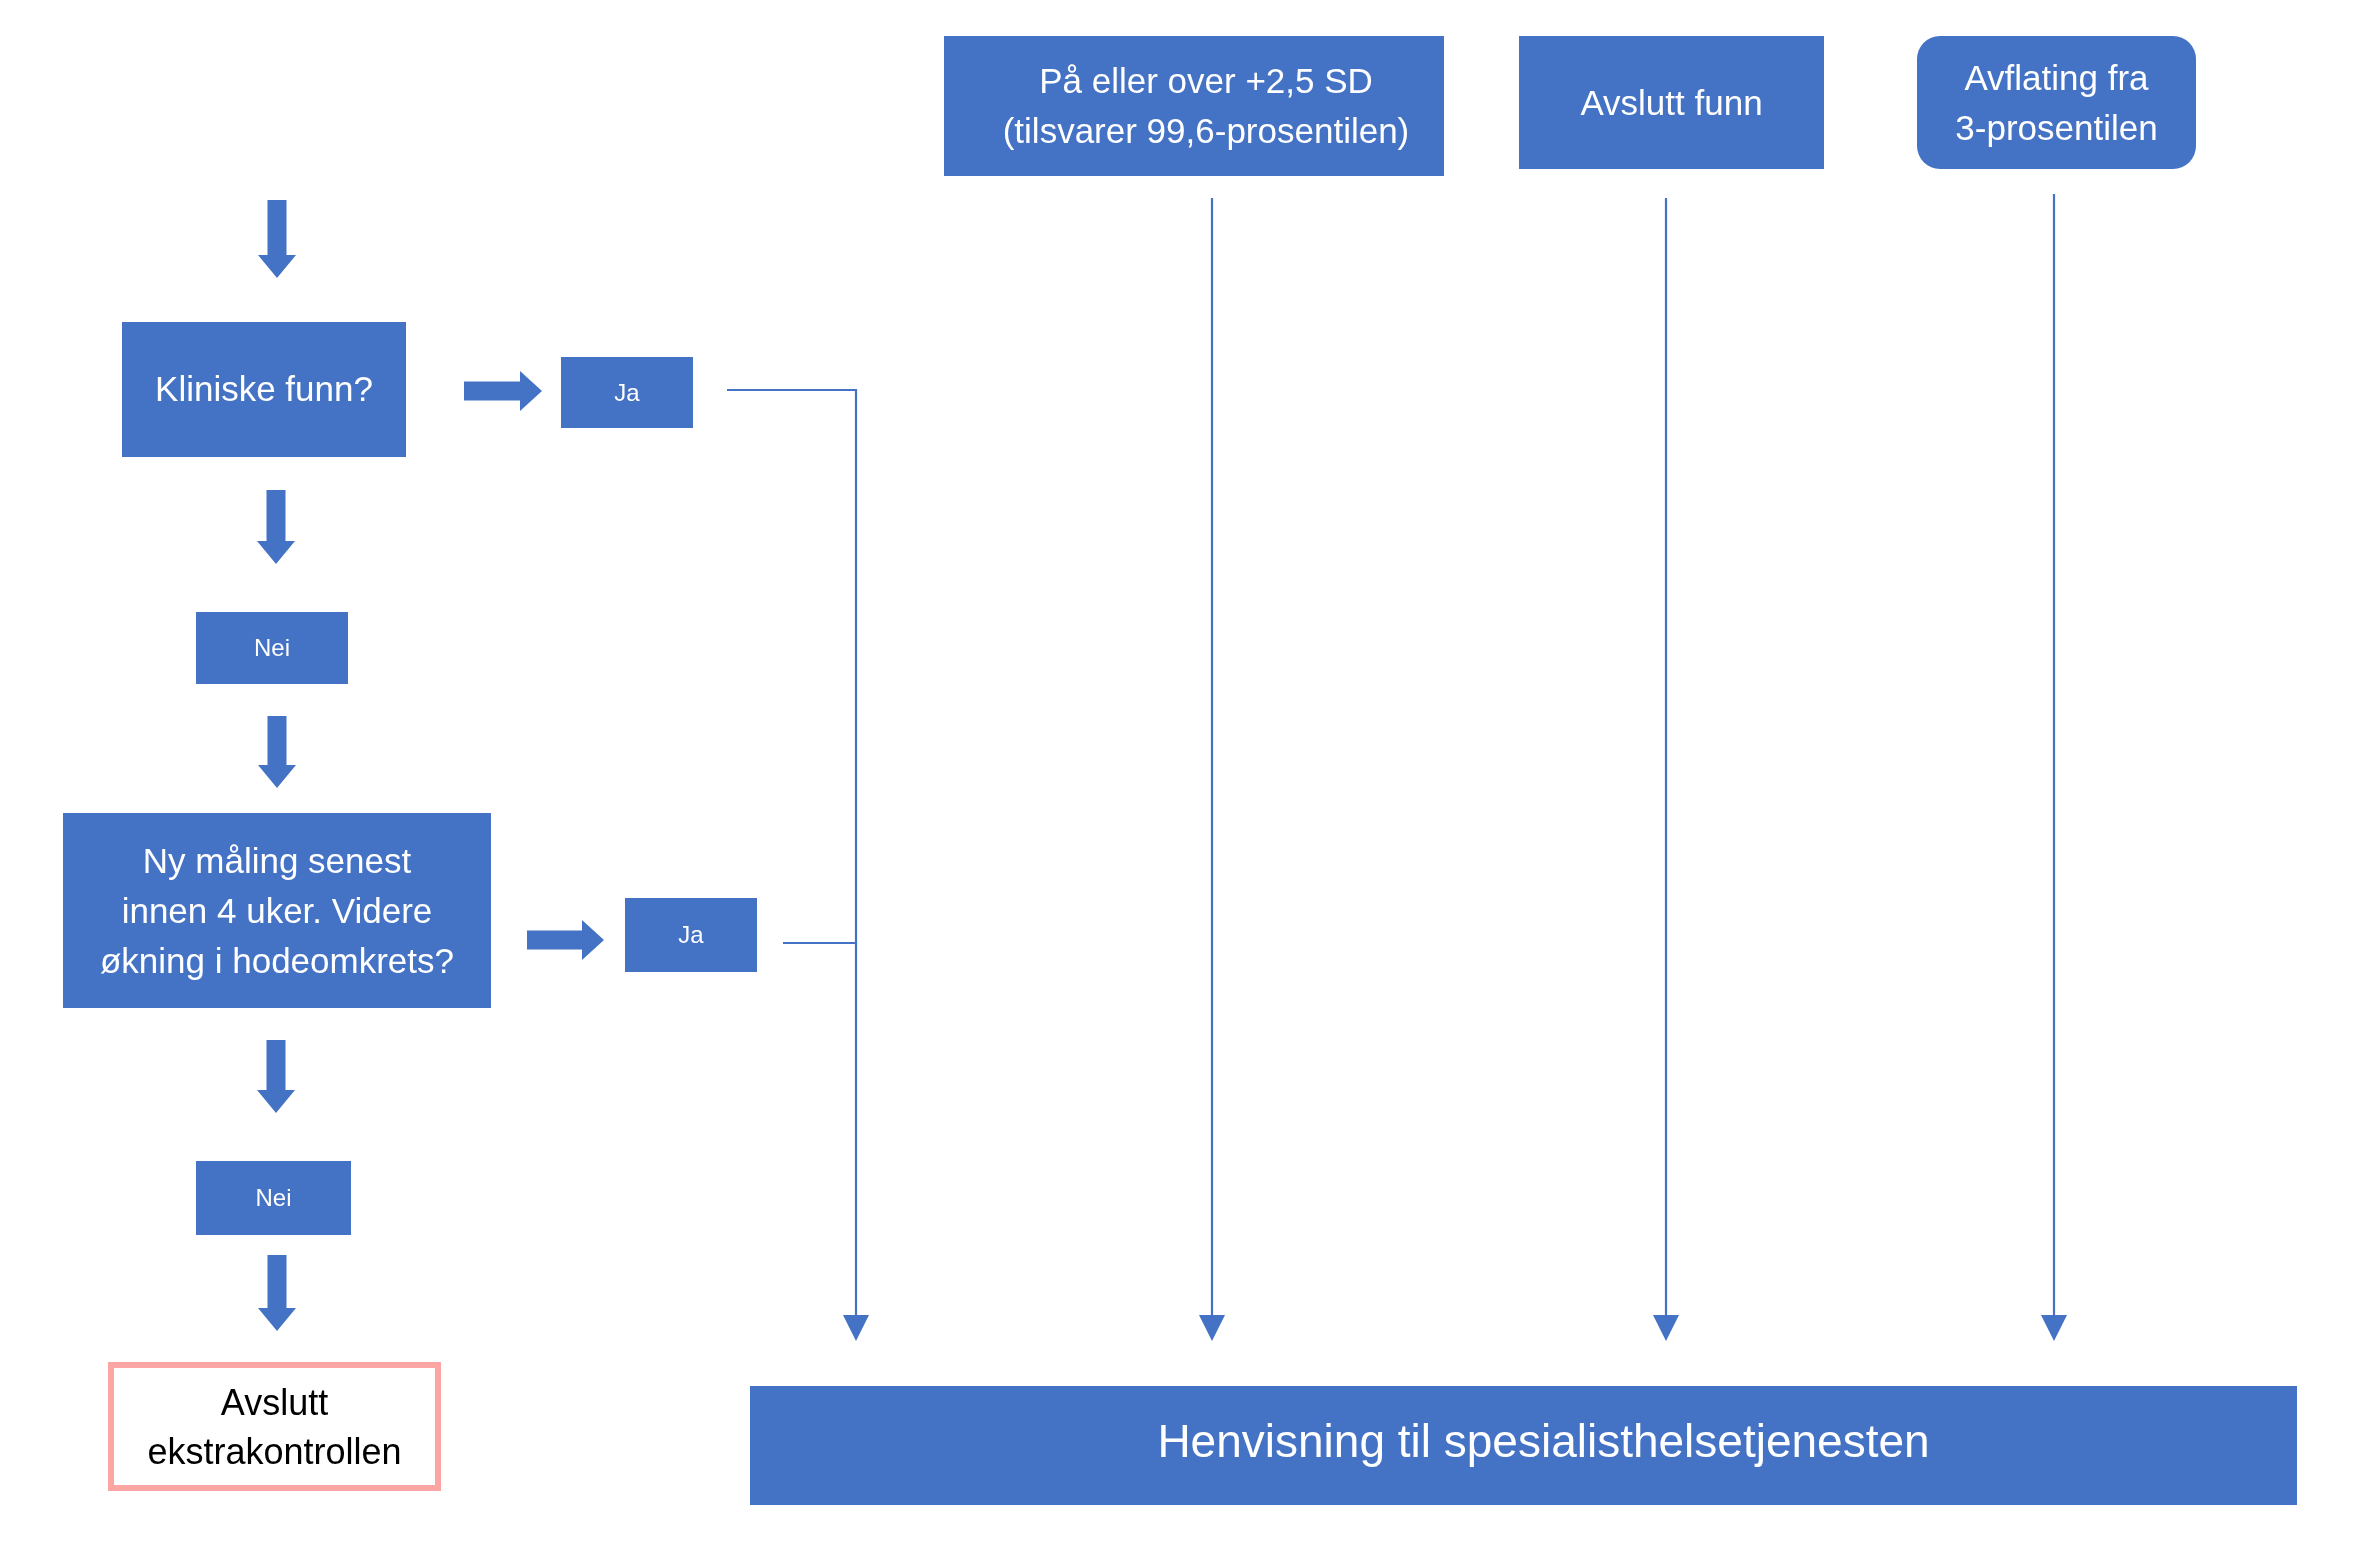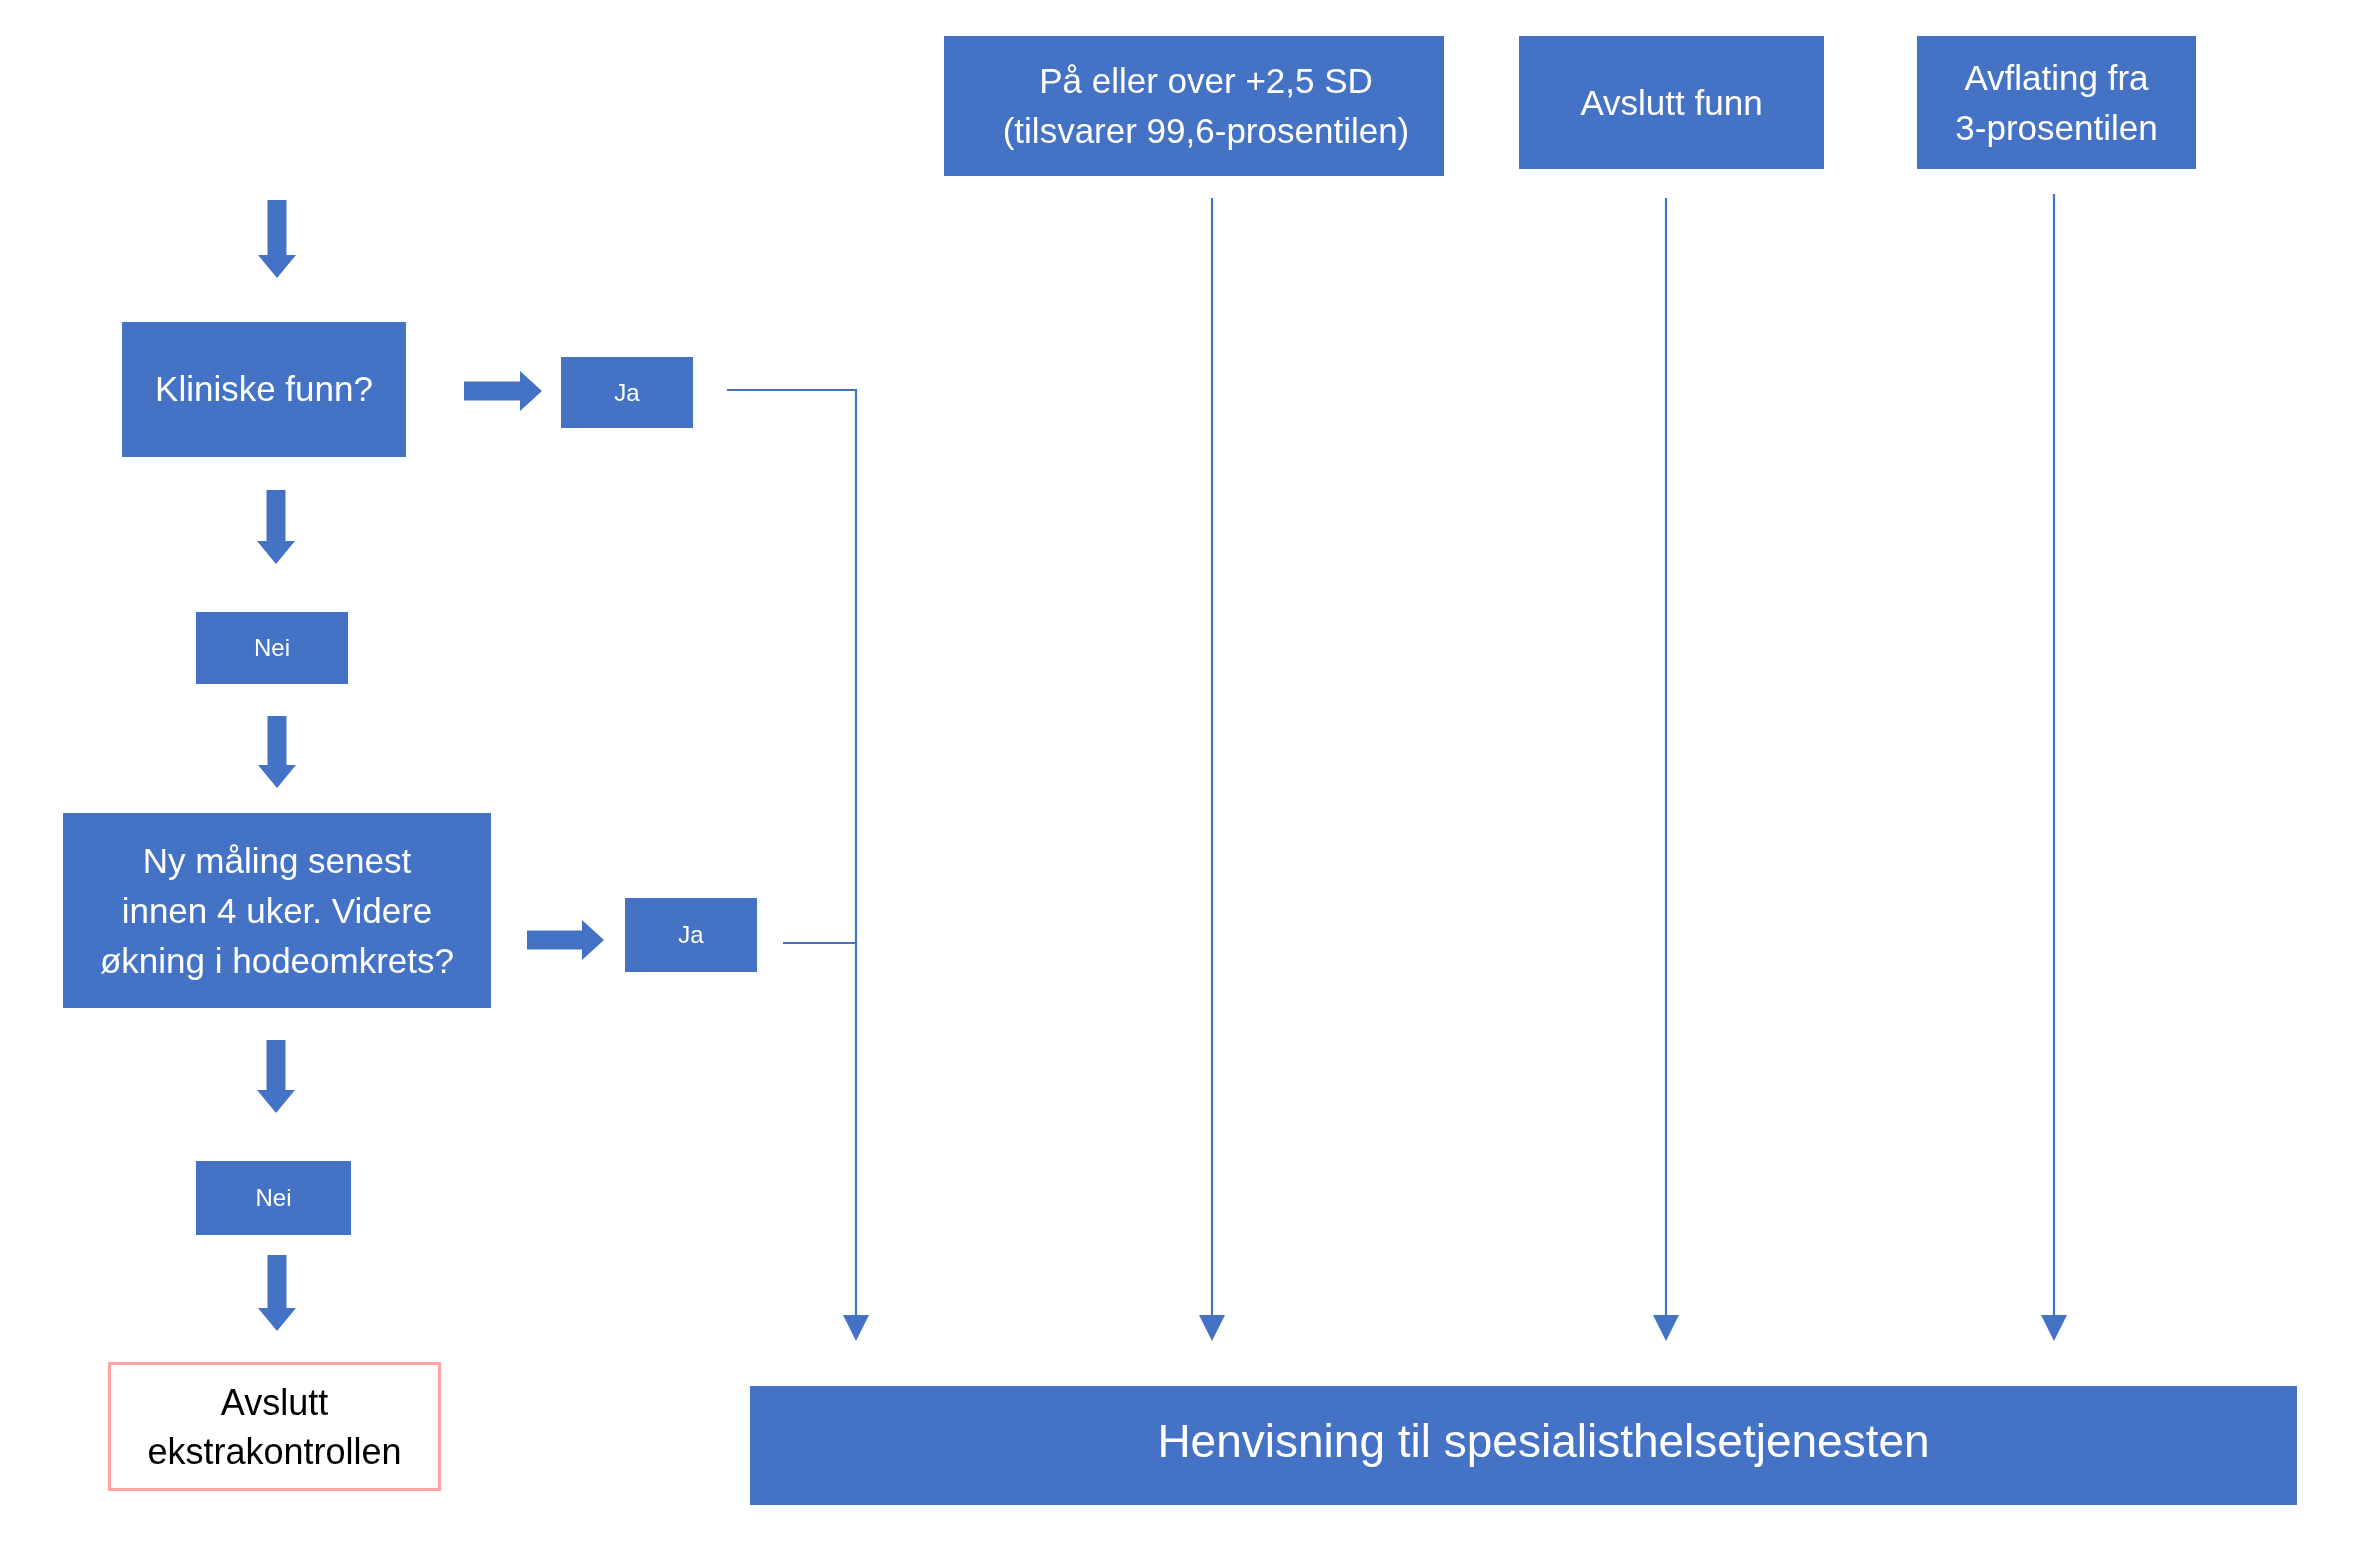--- a/index.html
+++ b/index.html
@@ -35,42 +35,42 @@
     font-size: 35px;
     line-height: 50px;
   }
   .node.small {
     font-size: 24px;
     line-height: 40px;
   }
   .node.outline {
     background: #ffffff;
     color: #000000;
-    border: 3px solid #fca5a5;
+    border: 6px solid #fca5a5;
     font-size: 36px;
     line-height: 49px;
   }
   .node.banner {
     font-size: 46px;
     line-height: 54px;
     padding-left: 40px;
   }
   
   #start   { left: 137px; top: 36px;   width: 304px; height: 133px; }
   #q1      { left: 122px; top: 322px;  width: 284px; height: 135px; padding-bottom: 2px; }
   #yes1    { left: 561px; top: 357px;  width: 132px; height: 71px;  }
   #no1     { left: 196px; top: 612px;  width: 152px; height: 72px;  }
   #q2      { left: 63px;  top: 813px;  width: 428px; height: 195px; }
   #yes2    { left: 625px; top: 898px;  width: 132px; height: 74px;  }
   #no2     { left: 196px; top: 1161px; width: 155px; height: 74px;  }
   #endnode { left: 108px; top: 1362px; width: 333px; height: 129px; }
   
   #crit1   { left: 944px;  top: 36px; width: 500px; height: 140px; padding-left: 24px; }
   #crit2   { left: 1519px; top: 36px; width: 305px; height: 133px; }
-  #crit3   { left: 1917px; top: 36px; width: 279px; height: 133px; }
+  #crit3   { left: 1917px; top: 36px; width: 279px; height: 133px; border-radius: 23px; }
   
   #outcome { left: 750px; top: 1386px; width: 1547px; height: 119px; padding-bottom: 10px; }
 </style>
 </head>
 <body>
 
 <div class="canvas">
 
   <svg class="layer" width="2370" height="1567" viewBox="0 0 2370 1567" aria-hidden="true">
 

